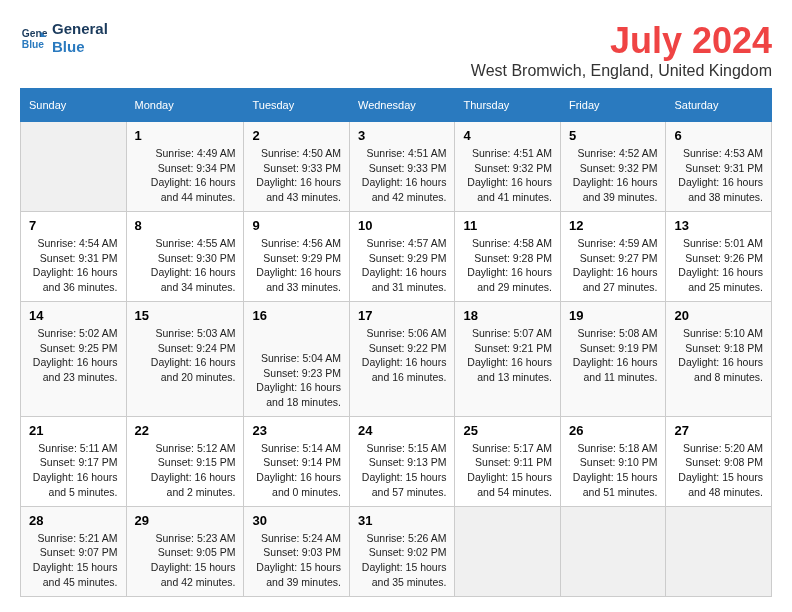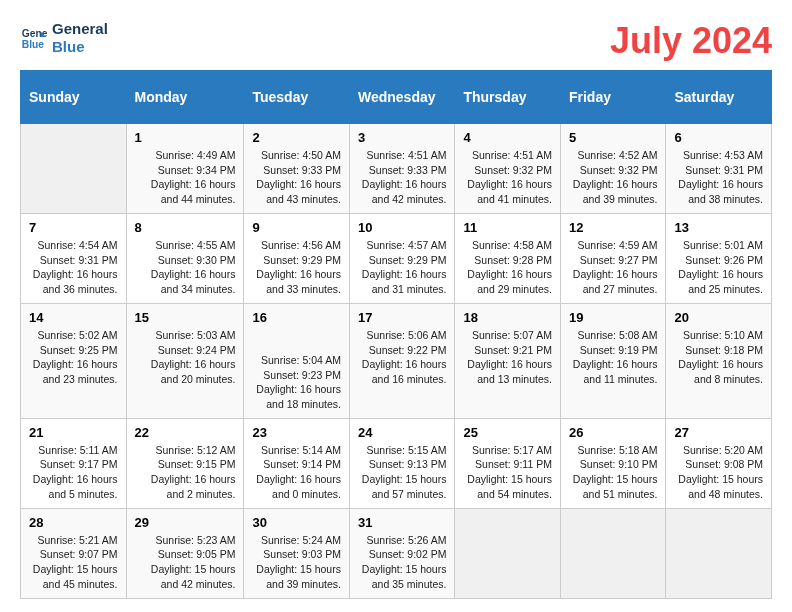--- a/index.html
+++ b/index.html
@@ -41,24 +41,24 @@
     table {
       width: 100%;
       border-collapse: collapse;
       font-size: 11px;
     }
     thead tr {
       background-color: #2a7abf;
       color: white;
     }
     thead th {
-      padding: 18px 8px;
+      padding: 10px 8px;
       text-align: left;
-      font-size: 14px;
-      font-weight: bold;
+      font-size: 11px;
+      font-weight: normal;
       border: 1px solid #2a7abf;
     }
     tbody tr {
       vertical-align: top;
     }
     tbody td {
       border: 1px solid #ccc;
       padding: 6px 8px;
       height: 90px;
       vertical-align: top;
@@ -94,20 +94,21 @@
       <text x="2" y="26" font-size="11" font-weight="bold" fill="#2a7abf">Blue</text>
       <polygon points="22,8 28,14 22,14" fill="#2a7abf"></polygon>
     </svg>
     <div style="display:flex;flex-direction:column;line-height:1.2;">
       <span style="font-size:15px;font-weight:bold;color:#1a3a5c;">General</span>
       <span style="font-size:15px;font-weight:bold;color:#2a7abf;">Blue</span>
     </div>
   </div>
   <div class="title-section">
     <div class="month-year">July 2024</div>
+    <div class="location">West Bromwich, England, United Kingdom</div>
   </div>
 </div>
 
 <table>
   <thead>
     <tr>
       <th>Sunday</th>
       <th>Monday</th>
       <th>Tuesday</th>
       <th>Wednesday</th>

